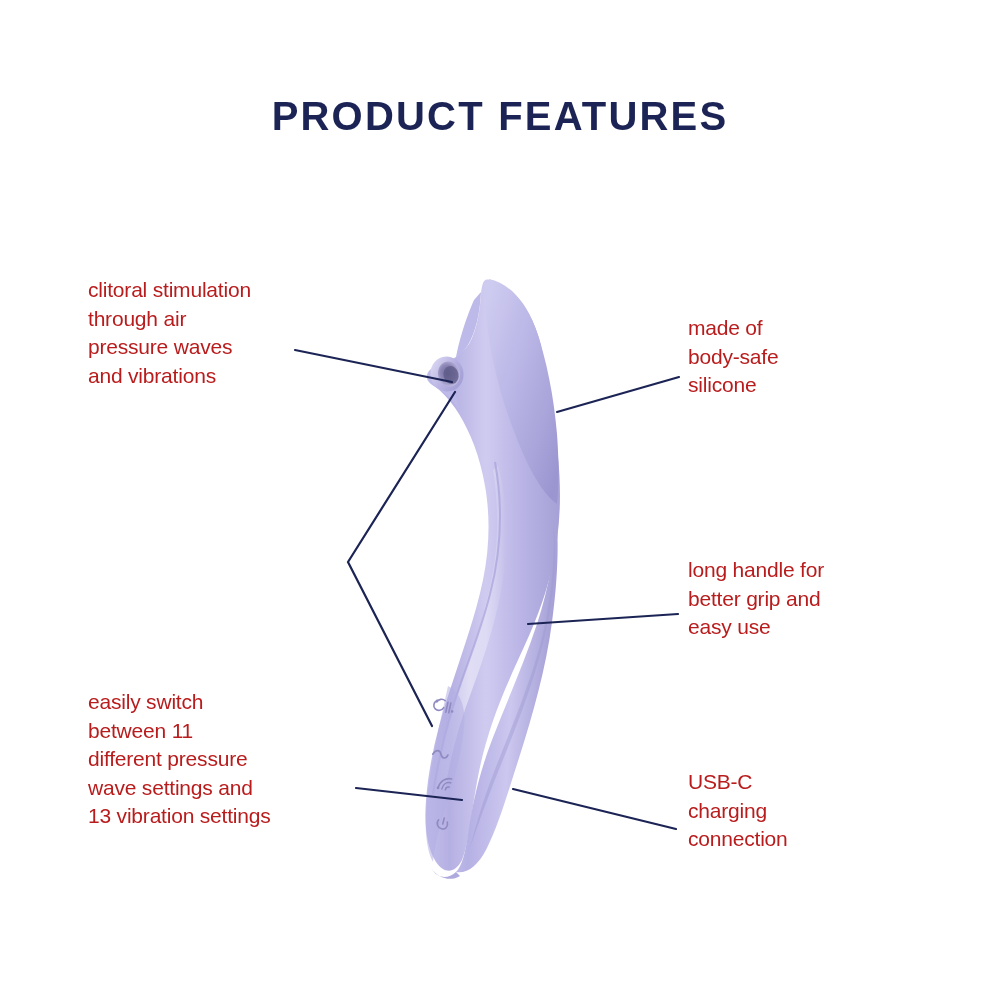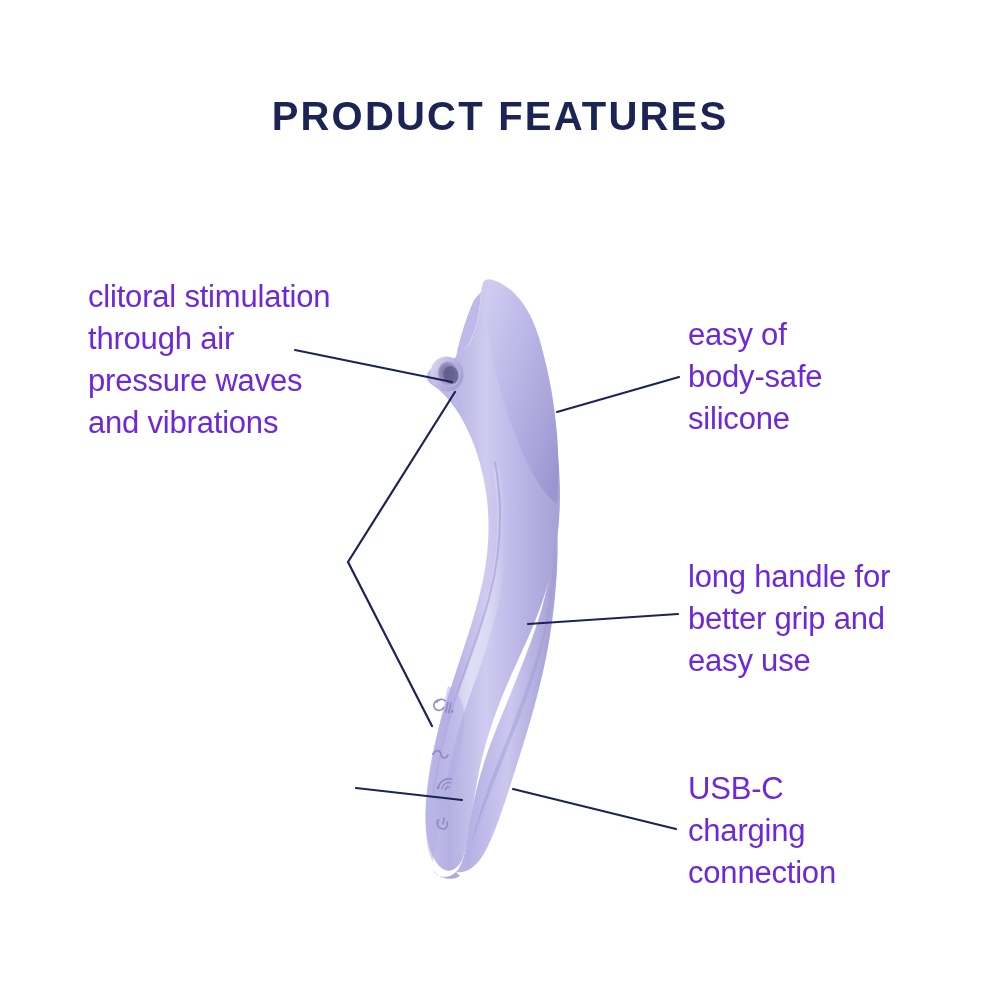--- a/index.html
+++ b/index.html
@@ -23,22 +23,22 @@
     font-size:40px;
     font-weight:bold;
     letter-spacing:2.2px;
     color:#1b2455;
     font-family:"Liberation Sans", sans-serif;
   }
 
   
   .feat {
     position:absolute;
-    color:#6d28d9;
-    font-size:31px;
+    color:#b91c1c;
+    font-size:21px;
     line-height:1.36;
     font-family:"Liberation Sans", sans-serif;
     font-weight:400;
     white-space:pre-line;
     letter-spacing:-0.2px;
   }
   .feat.left  { text-align:left; }
   .feat.right { text-align:left; }
 
   #feat-air      { left:88px;  top:276px; width:300px; }
@@ -216,22 +216,27 @@
       <line x1="513" y1="789" x2="676" y2="829"></line>
     </g>
   </svg>
 
   <div class="feat left" id="feat-air">clitoral stimulation
 through air
 pressure waves
 and vibrations</div>
 
 
-
-  <div class="feat right" id="feat-silicone">easy of
+  <div class="feat left" id="feat-settings">easily switch
+between 11
+different pressure
+wave settings and
+13 vibration settings</div>
+
+  <div class="feat right" id="feat-silicone">made of
 body-safe
 silicone</div>
 
   <div class="feat right" id="feat-usb">USB-C
 charging
 connection</div>
 
   <div class="feat right" id="feat-handle">long handle for
 better grip and
 easy use</div>

